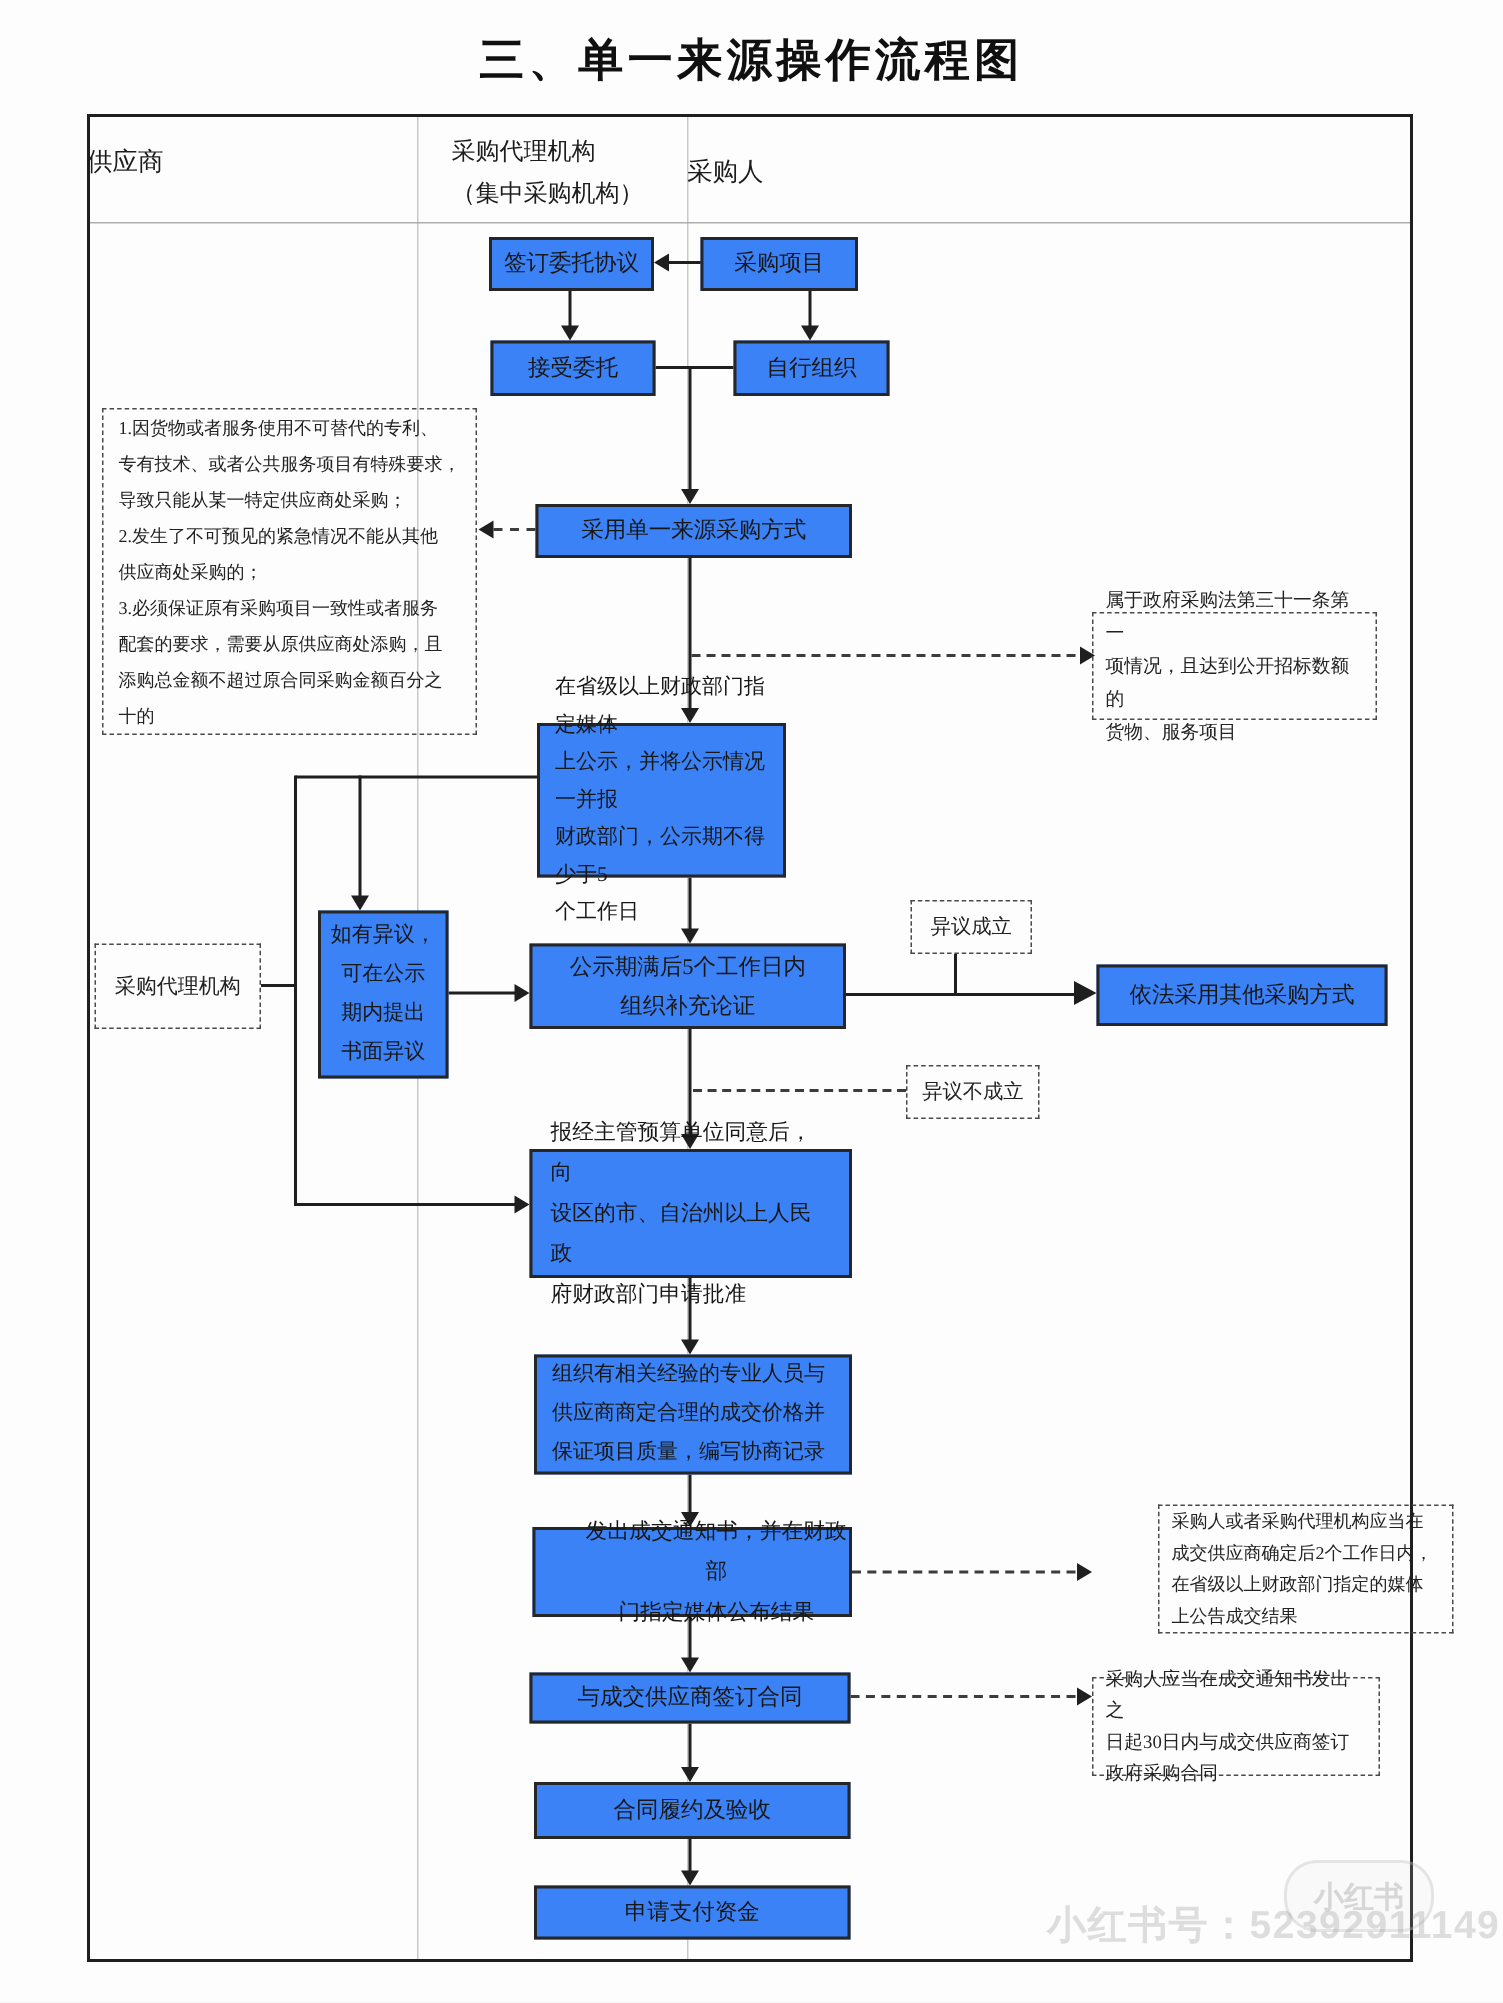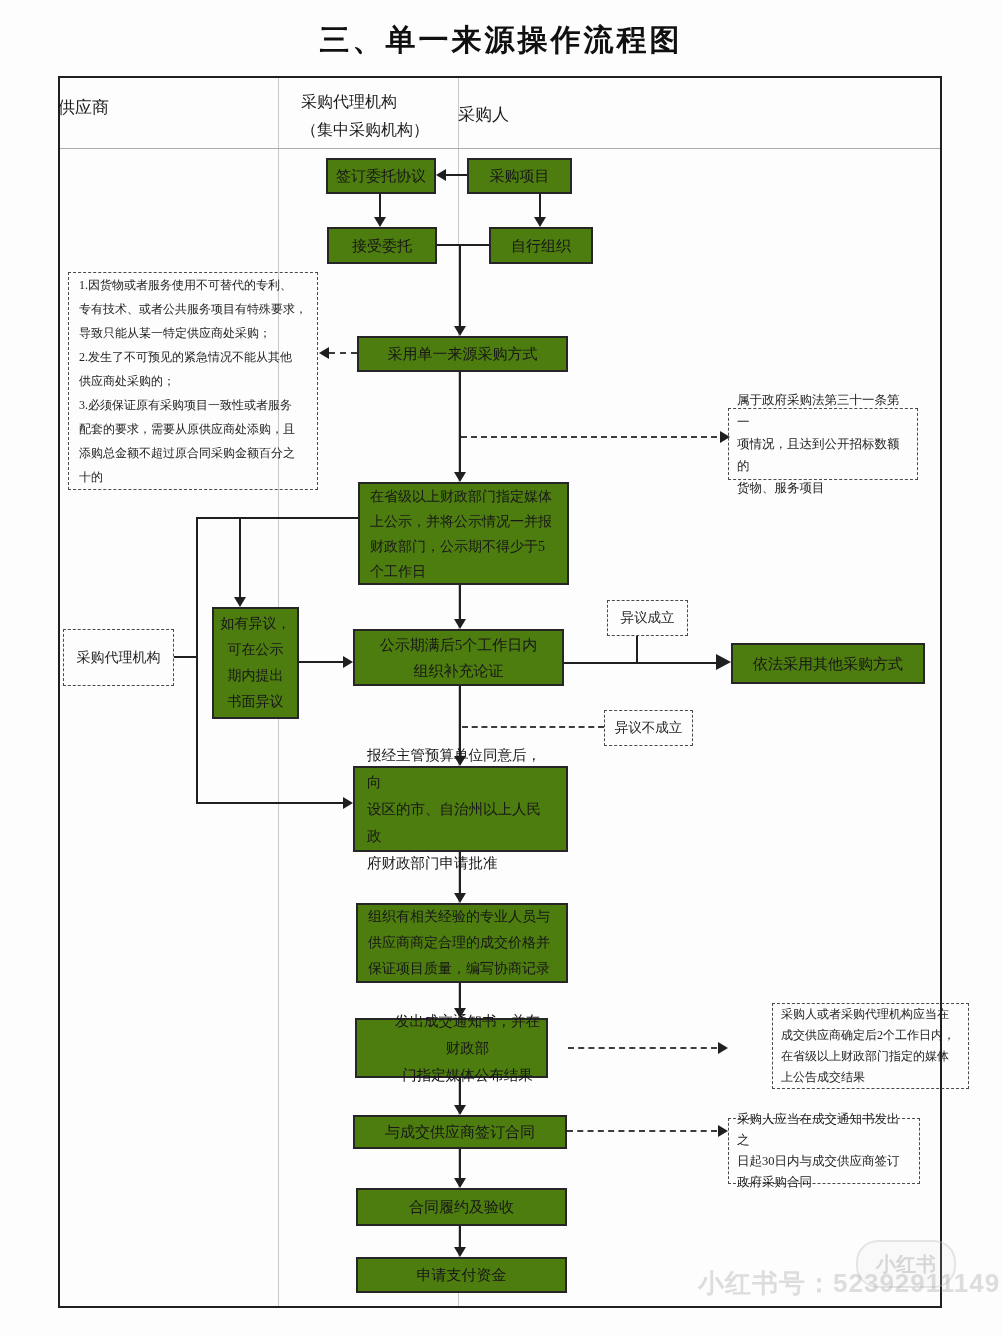--- a/index.html
+++ b/index.html
@@ -7,21 +7,21 @@
         font-family:"Liberation Serif","DejaVu Serif",serif;color:#222;overflow:hidden;}
   .title{position:absolute;top:20px;left:0;width:100%;text-align:center;
          font-family:"Liberation Sans","DejaVu Sans",sans-serif;
          font-size:30px;font-weight:700;letter-spacing:3px;color:#101010;}
   .frame{position:absolute;left:58px;top:76px;width:884px;height:1232px;
          border:2px solid #1f1f1f;box-sizing:border-box;}
   .lane-divider{position:absolute;top:78px;width:1px;height:1228px;background:#c9c9c9;}
   .header-line{position:absolute;left:60px;top:148px;width:880px;height:1px;background:#adadad;}
   .lane-label{position:absolute;text-align:left;font-size:17px;color:#1c1c1c;}
   .lane-label .ln{display:block;line-height:28px;font-size:16px;margin-left:23px;}
-  .box{position:absolute;border:2px solid #262626;background:#4d7c0f;box-sizing:border-box;
+  .box{position:absolute;border:2px solid #262626;background:#3b82f6;box-sizing:border-box;
        display:flex;align-items:center;justify-content:center;text-align:center;
        font-size:15px;line-height:1.6;color:#171717;}
   .box.leftalign{justify-content:flex-start;text-align:left;}
   .dashedbox{position:absolute;border:1.5px dashed #4a4a4a;background:transparent;box-sizing:border-box;
        display:flex;align-items:center;justify-content:center;text-align:center;
        font-size:13.5px;color:#222;}
   .dashedbox.leftalign{justify-content:flex-start;text-align:left;}
   .pre{white-space:pre-line;}
   .hl{position:absolute;height:2px;background:#1f1f1f;}
   .vl{position:absolute;width:2px;background:#1f1f1f;}
@@ -135,21 +135,21 @@
 2.发生了不可预见的紧急情况不能从其他
 供应商处采购的；
 3.必须保证原有采购项目一致性或者服务
 配套的要求，需要从原供应商处添购，且
 添购总金额不超过原合同采购金额百分之
 十的</div>
   <div class="dashedbox leftalign pre" style="left:728px;top:408px;width:190px;height:72px;font-size:12.5px;line-height:22px;padding:4px 8px;">属于政府采购法第三十一条第一
 项情况，且达到公开招标数额的
 货物、服务项目</div>
 
-  <div class="box leftalign pre" style="left:358px;top:482px;width:211px;height:103px;font-size:14px;line-height:25px;padding:12px 10px;">在省级以上财政部门指定媒体
+  <div class="box leftalign pre" style="left:358px;top:482px;width:166px;height:103px;font-size:14px;line-height:25px;padding:12px 10px;">在省级以上财政部门指定媒体
 上公示，并将公示情况一并报
 财政部门，公示期不得少于5
 个工作日</div>
 
   <div class="dashedbox" style="left:63px;top:629px;width:111px;height:57px;font-size:14px;">采购代理机构</div>
   <div class="box pre" style="left:212px;top:607px;width:87px;height:112px;font-size:14px;line-height:26px;">如有异议，
 可在公示
 期内提出
 书面异议</div>
   <div class="box pre" style="left:353px;top:629px;width:211px;height:57px;font-size:15px;line-height:26px;">公示期满后5个工作日内
@@ -158,21 +158,21 @@
   <div class="dashedbox" style="left:607px;top:600px;width:81px;height:36px;">异议成立</div>
   <div class="box" style="left:731px;top:643px;width:194px;height:41px;">依法采用其他采购方式</div>
   <div class="dashedbox" style="left:604px;top:710px;width:89px;height:36px;">异议不成立</div>
 
   <div class="box leftalign pre" style="left:353px;top:766px;width:215px;height:86px;font-size:14.5px;line-height:27px;padding:4px 12px;">报经主管预算单位同意后，向
 设区的市、自治州以上人民政
 府财政部门申请批准</div>
   <div class="box leftalign pre" style="left:356px;top:903px;width:212px;height:80px;font-size:14px;line-height:26px;padding:4px 10px;">组织有相关经验的专业人员与
 供应商商定合理的成交价格并
 保证项目质量，编写协商记录</div>
-  <div class="box pre" style="left:355px;top:1018px;width:193px;height:60px;font-size:14.5px;line-height:27px;padding-left:32px;">发出成交通知书，并在财政部
+  <div class="box pre" style="left:355px;top:1018px;width:213px;height:60px;font-size:14.5px;line-height:27px;padding-left:32px;">发出成交通知书，并在财政部
 门指定媒体公布结果</div>
 
   <div class="dashedbox leftalign pre" style="left:772px;top:1003px;width:197px;height:86px;font-size:12px;line-height:21px;padding:4px 8px;">采购人或者采购代理机构应当在
 成交供应商确定后2个工作日内，
 在省级以上财政部门指定的媒体
 上公告成交结果</div>
 
   <div class="box" style="left:353px;top:1115px;width:214px;height:34px;">与成交供应商签订合同</div>
   <div class="dashedbox leftalign pre" style="left:728px;top:1118px;width:192px;height:66px;font-size:12.5px;line-height:21px;padding:4px 8px;">采购人应当在成交通知书发出之
 日起30日内与成交供应商签订

